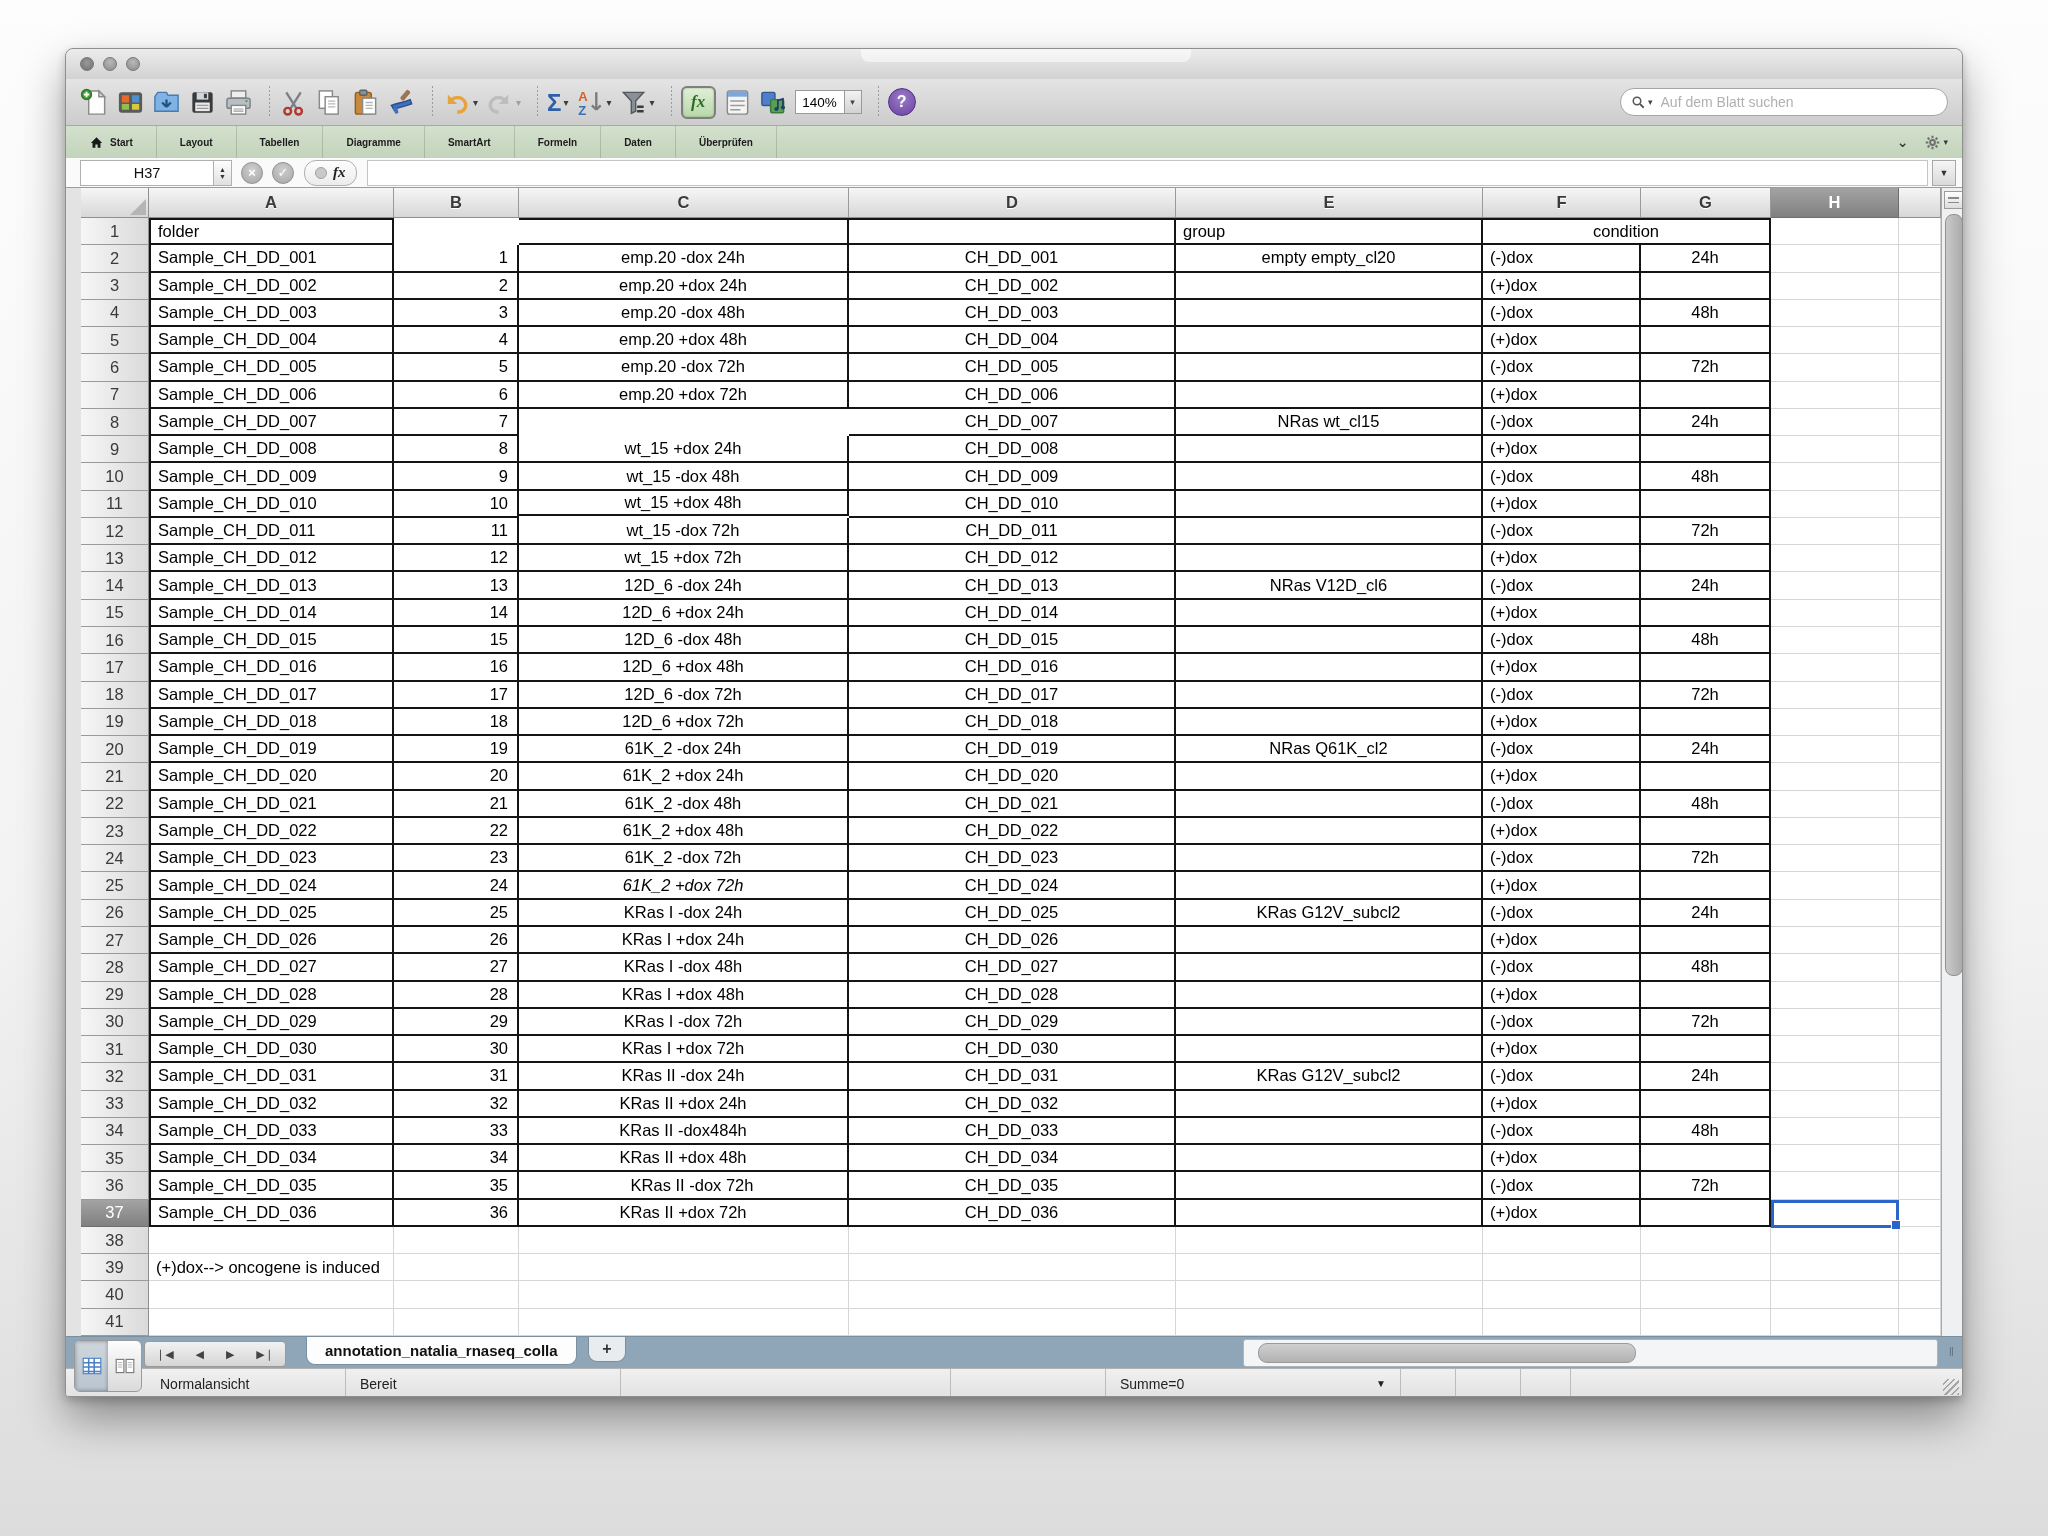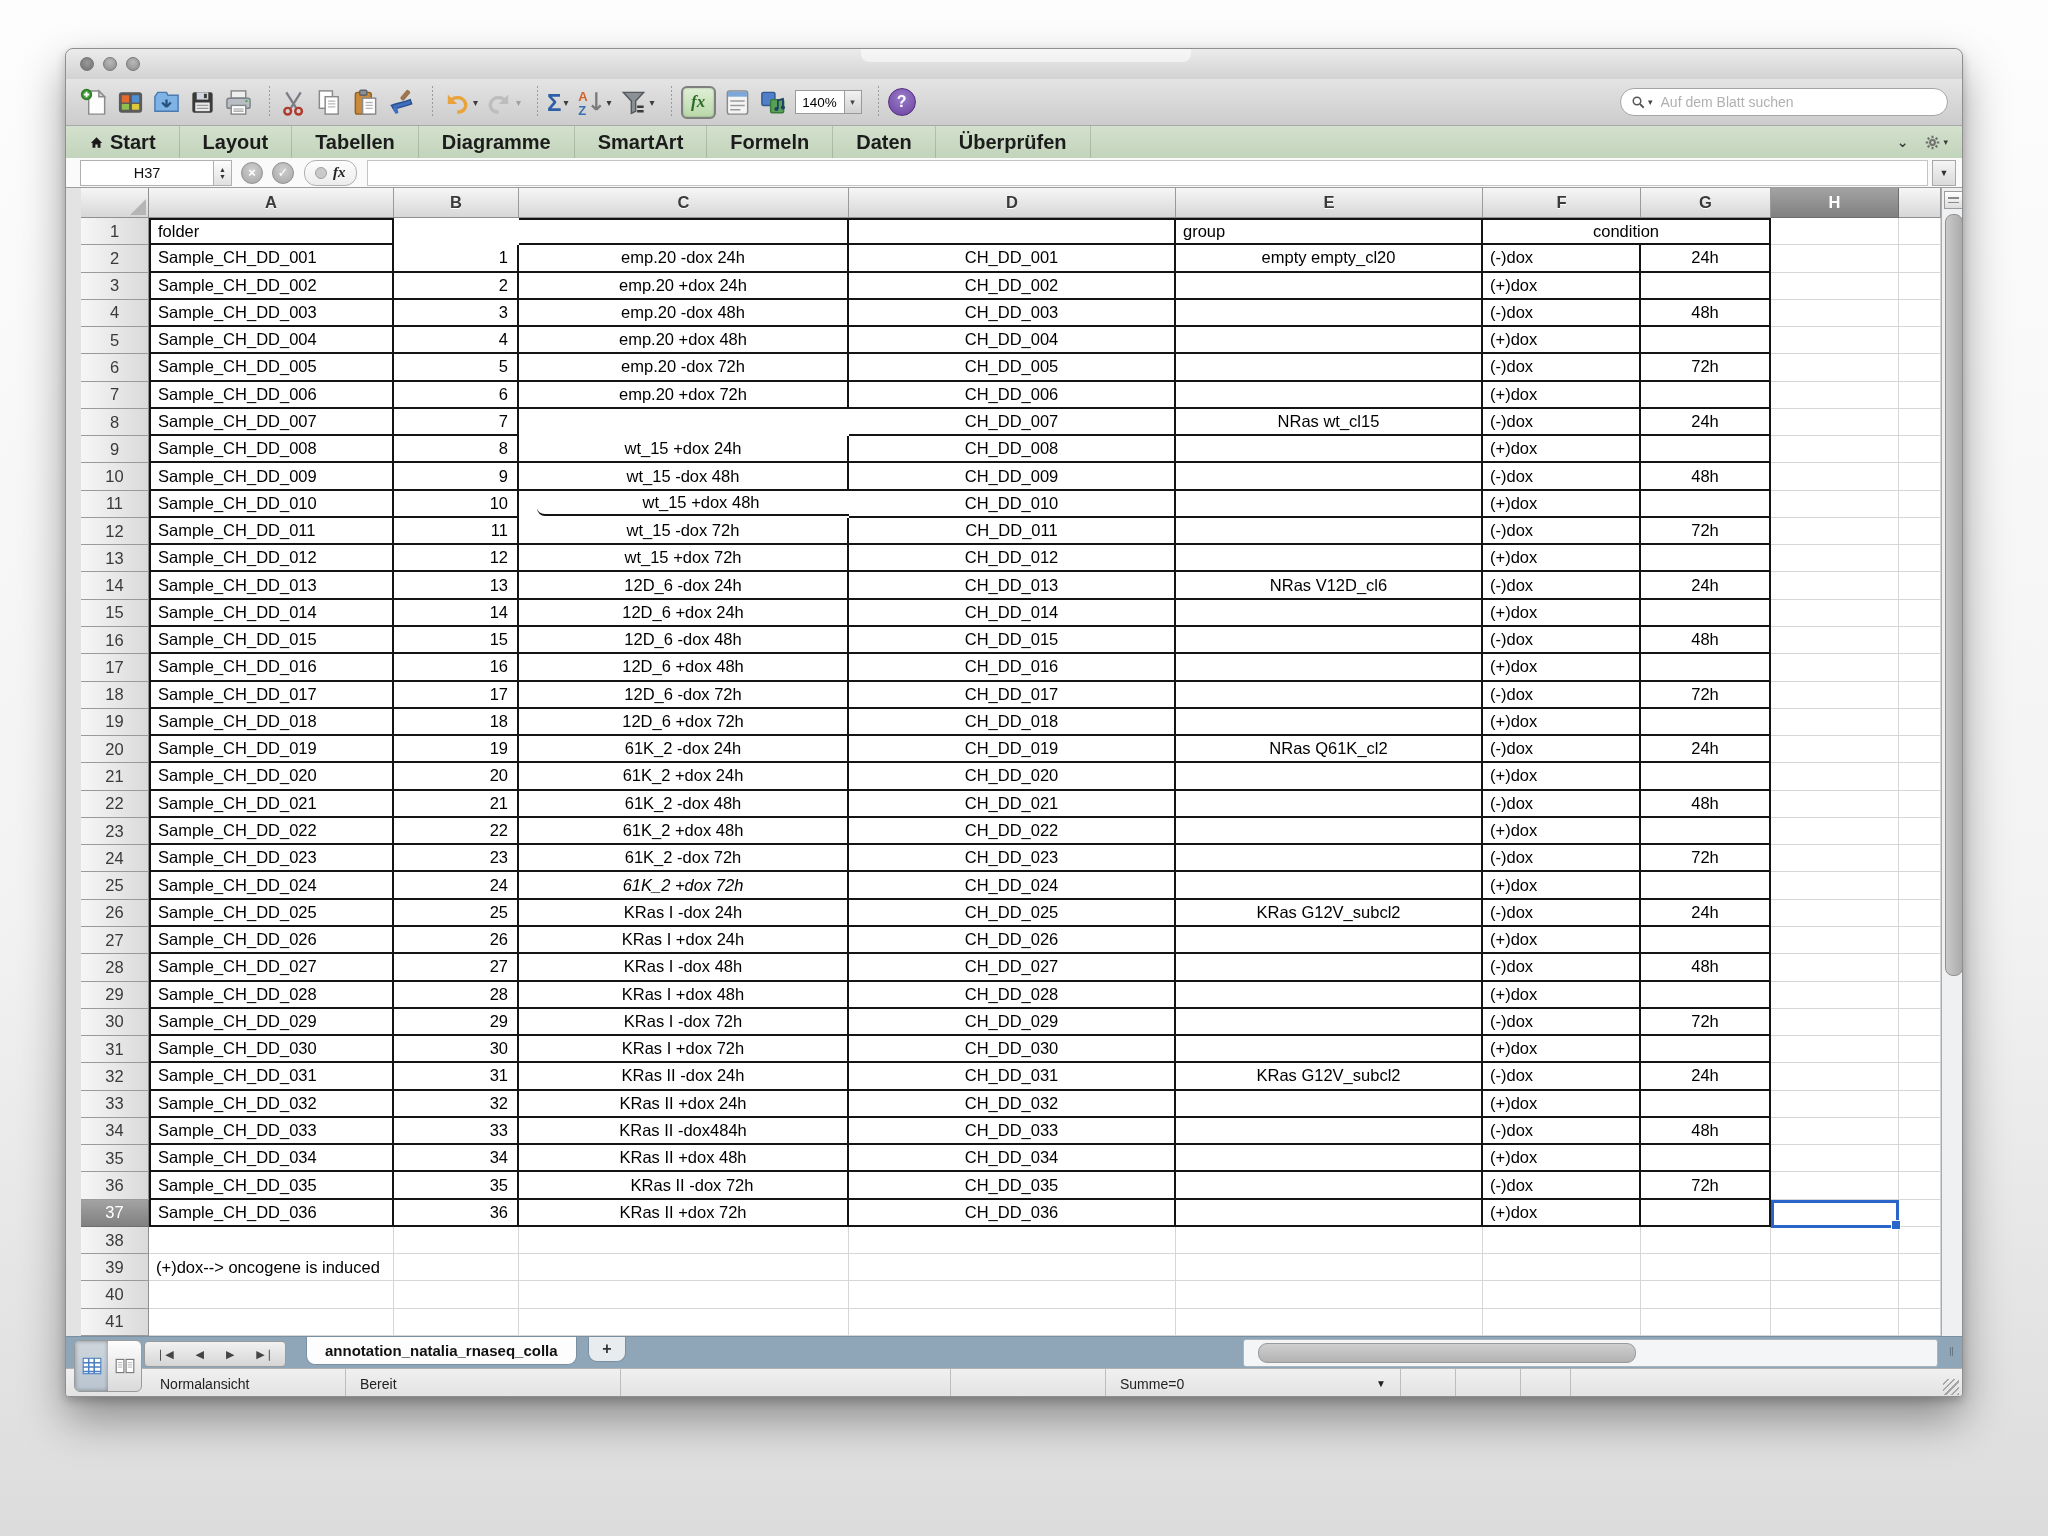--- a/index.html
+++ b/index.html
@@ -39,21 +39,21 @@
   .searchbox{margin-left:auto;display:flex;align-items:center;width:328px;height:28px;background:#fff;border:1px solid #a5a5a5;
              border-radius:14px;padding:0 10px;box-sizing:border-box;}
   .searchbox svg{width:15px;height:15px;}
   .searchbox .sdd{font-size:9px;color:#444;margin:0 6px 0 2px;}
   .searchbox input{border:none;outline:none;flex:1;font-size:14px;color:#333;background:transparent;font-family:inherit;}
   .searchbox input::placeholder{color:#b0b0b0;}
 
   
   .ribbon{position:absolute;left:0;top:77px;width:100%;height:32px;
           background:linear-gradient(#d3e0cd,#c2d4bb);border-bottom:1px solid #93a88c;display:flex;align-items:stretch;}
-  .rtab{display:flex;align-items:center;gap:6px;padding:0 23px;font-size:20px;font-weight:bold;color:#1c1c1c;
+  .rtab{display:flex;align-items:center;gap:6px;padding:0 23px;font-size:10px;font-weight:bold;color:#1c1c1c;
         border-right:1px solid rgba(0,0,0,.14);}
   .rtab svg{width:15px;height:15px;}
   .ribbon-right{position:absolute;right:14px;top:0;height:32px;display:flex;align-items:center;gap:16px;}
   .ribbon-right .chev{font-size:14px;color:#3a3a3a;font-weight:bold;}
   .ribbon-right svg{width:17px;height:17px;}
   .ribbon-right .dd{font-size:9px;color:#3a3a3a;margin-left:2px;}
 
   
   .fbar{position:absolute;left:0;top:109px;width:100%;height:30px;background:#fafafa;border-bottom:1px solid #9c9c9c;
         display:flex;align-items:center;padding:0 0 0 14px;box-sizing:border-box;}
@@ -487,21 +487,21 @@
           <div class="cell ac blk" style="left: 438px; top: 275.412px; width: 330px; height: 27.268px;">wt_15 -dox 48h</div>
           <div class="cell ac blk" style="left: 768px; top: 275.412px; width: 327px; height: 27.268px;">CH_DD_009</div>
           <div class="cell ac blk" style="left: 1095px; top: 275.412px; width: 307px; height: 27.268px;"></div>
           <div class="cell al blk" style="left: 1402px; top: 275.412px; width: 158px; height: 27.268px;">(-)dox</div>
           <div class="cell ac blk" style="left: 1560px; top: 275.412px; width: 130px; height: 27.268px;">48h</div>
           <div class="cell ac" style="left: 1690px; top: 275.412px; width: 128px; height: 27.268px;"></div>
           <div class="cell ac" style="left: 1818px; top: 275.412px; width: 42px; height: 27.268px;"></div>
           <div class="rhdr" style="left: 0px; top: 302.68px; width: 68px; height: 27.268px;">11</div>
           <div class="cell al blk blkL" style="left: 68px; top: 302.68px; width: 245px; height: 27.268px;">Sample_CH_DD_010</div>
           <div class="cell ar blk" style="left: 313px; top: 302.68px; width: 125px; height: 27.268px;">10</div>
-          <div class="cell ac blk" style="left: 456px; top: 302.68px; width: 330px; height: 25px; border-radius: 8px;">wt_15 +dox 48h</div>
+          <div class="cell ac blk" style="left: 438px; top: 302.68px; width: 330px; height: 25px;">wt_15 +dox 48h</div>
           <div class="cell ac blk" style="left: 768px; top: 302.68px; width: 327px; height: 27.268px;">CH_DD_010</div>
           <div class="cell ac blk" style="left: 1095px; top: 302.68px; width: 307px; height: 27.268px;"></div>
           <div class="cell al blk" style="left: 1402px; top: 302.68px; width: 158px; height: 27.268px;">(+)dox</div>
           <div class="cell ac blk" style="left: 1560px; top: 302.68px; width: 130px; height: 27.268px;"></div>
           <div class="cell ac" style="left: 1690px; top: 302.68px; width: 128px; height: 27.268px;"></div>
           <div class="cell ac" style="left: 1818px; top: 302.68px; width: 42px; height: 27.268px;"></div>
           <div class="rhdr" style="left: 0px; top: 329.948px; width: 68px; height: 27.268px;">12</div>
           <div class="cell al blk blkL" style="left: 68px; top: 329.948px; width: 245px; height: 27.268px;">Sample_CH_DD_011</div>
           <div class="cell ar blk" style="left: 313px; top: 329.948px; width: 125px; height: 27.268px;">11</div>
           <div class="cell ac blk" style="left: 438px; top: 329.948px; width: 330px; height: 27.268px;">wt_15 -dox 72h</div>

